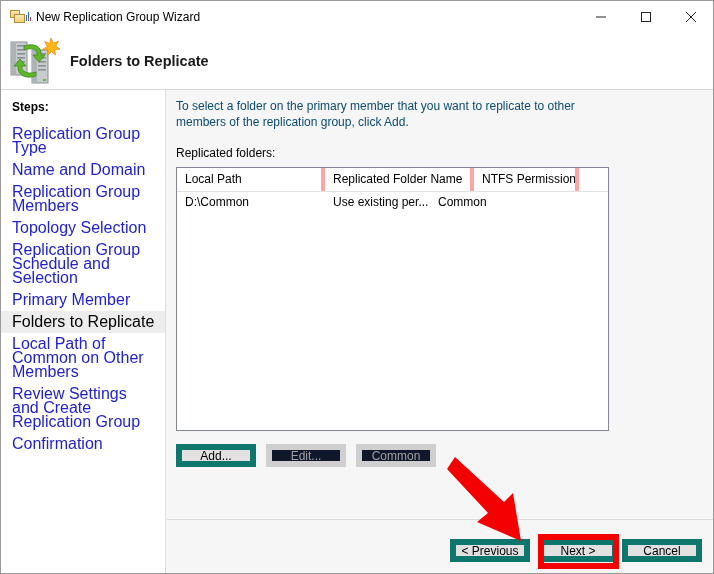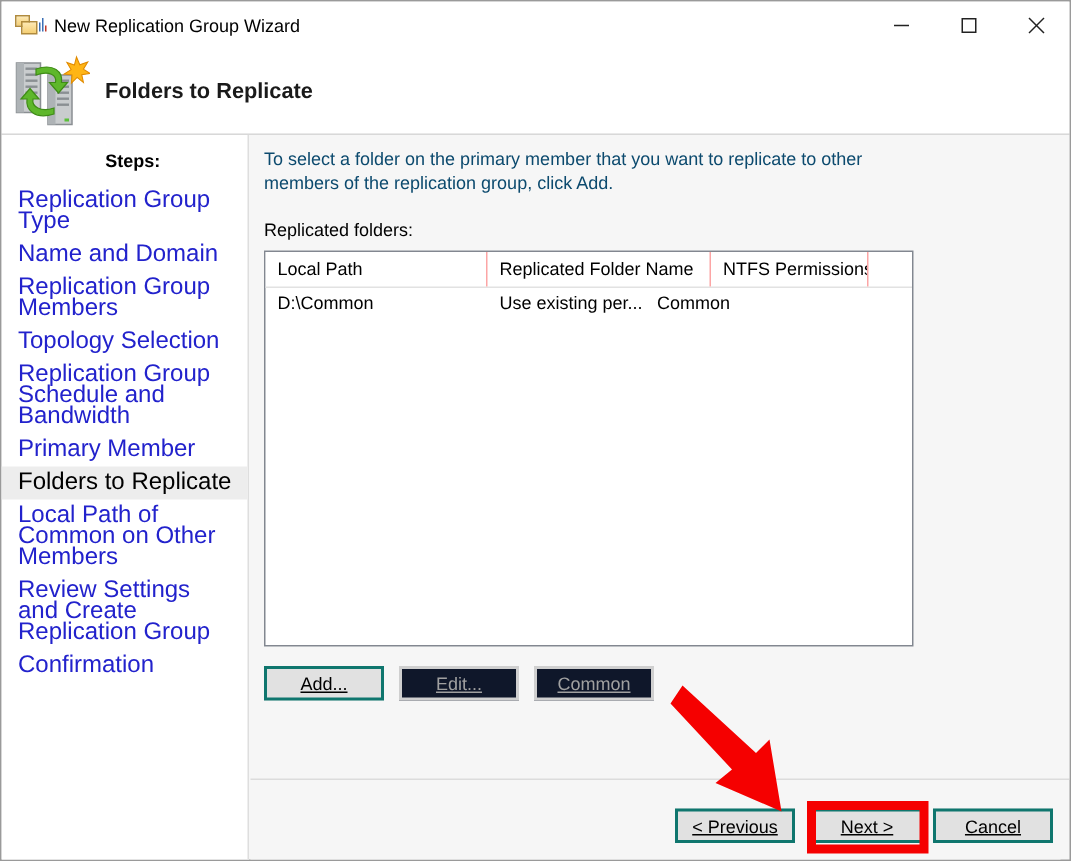--- a/index.html
+++ b/index.html
@@ -102,21 +102,20 @@
     background: #ffffff;
     border-right: 1px solid #dedede;
     padding-top: 10px;
   }
   #steps-label {
     font-size: 12px;
     font-weight: bold;
     color: #000;
     padding: 0 0 0 11px;
     margin-bottom: 9px;
-    text-align: center;
   }
   .step {
     font-size: 16px;
     color: #2222cc;
     line-height: 14px;
     padding: 4px 8px 4px 11px;
   }
   .step.current {
     color: #000;
     background: #ededed;
@@ -155,21 +154,21 @@
   #lv-header {
     display: flex;
     height: 24px;
     background: #ffffff;
     border-bottom: 1px solid #e2e2e2;
   }
   .lv-col {
     font-size: 12px;
     color: #000;
     padding: 4px 0 0 8px;
-    border-right: 1px solid #fca5a5;
+    border-right: 4px solid #fca5a5;
     white-space: nowrap;
     overflow: hidden;
   }
   .lv-col.c0 { width: 148px; }
   .lv-col.c1 { width: 149px; }
   .lv-col.c2 { width: 105px; }
   .lv-col.c3 { width: 29px; border-right: none; }
   .lv-row { display: flex; height: 22px; }
   .lv-cell {
     font-size: 12px;
@@ -182,26 +181,25 @@
   .lv-cell.c1 { width: 149px; }
   .lv-cell.c2 { width: 105px; }
   .lv-cell.c3 { width: 29px; }
 
   
   .btn {
     font-family: "Liberation Sans", sans-serif;
     font-size: 12px;
     color: #000;
     background: #e1e1e1;
-    border: 2px solid #0f766e;
+    border: 6px solid #0f766e;
     display: inline-flex;
     align-items: center;
     justify-content: center;
     user-select: none;
-    text-decoration: underline;
   }
   .btn.disabled {
     color: #a0a0a0;
     background: #0f172a;
     border-color: #cfcfcf;
   }
   #btn-add    { position: absolute; left: 9px;   top: 354px; width: 80px; height: 23px; }
   #btn-edit   { position: absolute; left: 99px;  top: 354px; width: 80px; height: 23px; }
   #btn-remove { position: absolute; left = 0; left: 189px; top: 354px; width: 80px; height: 23px; }
 
@@ -308,21 +306,21 @@
     <div id="header-title">Folders to Replicate</div>
   </div>
   <div id="header-sep"></div>
 
   <div id="sidebar">
     <div id="steps-label">Steps:</div>
     <div class="step">Replication Group Type</div>
     <div class="step">Name and Domain</div>
     <div class="step">Replication Group Members</div>
     <div class="step">Topology Selection</div>
-    <div class="step">Replication Group Schedule and Bandwidth</div>
+    <div class="step">Replication Group Schedule and Selection</div>
     <div class="step">Primary Member</div>
     <div class="step current">Folders to Replicate</div>
     <div class="step">Local Path of Common on Other Members</div>
     <div class="step">Review Settings and Create Replication Group</div>
     <div class="step">Confirmation</div>
   </div>
 
   <div id="main">
     <div id="intro">To select a folder on the primary member that you want to replicate to other members of the replication group, click Add.</div>
     <div id="list-label">Replicated folders:</div>

